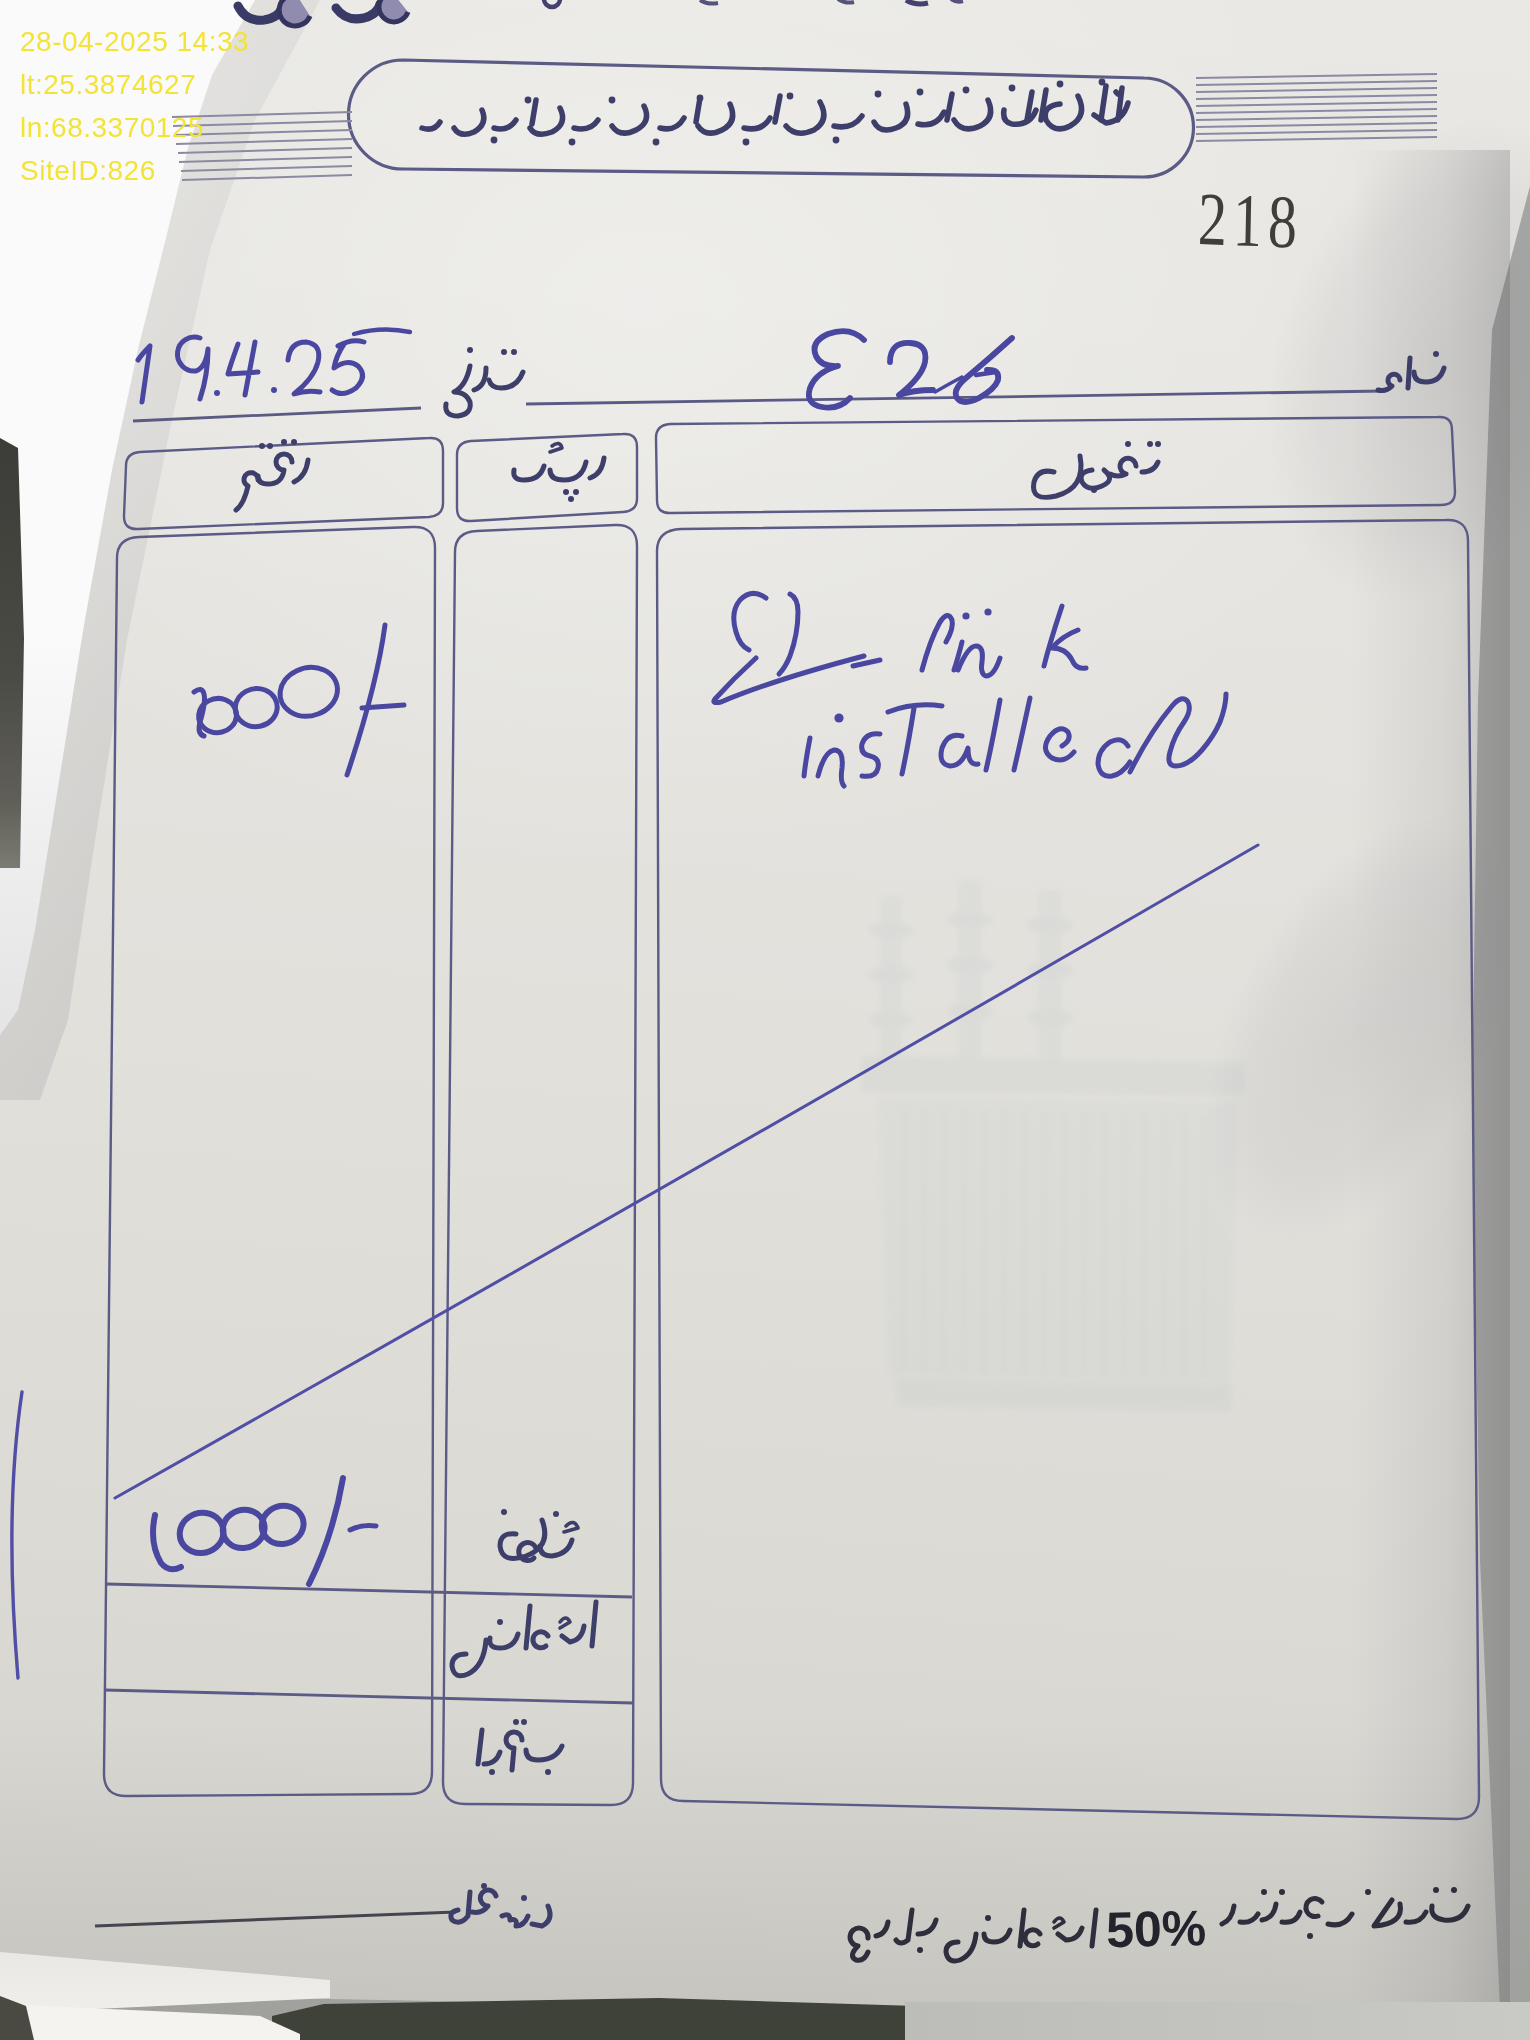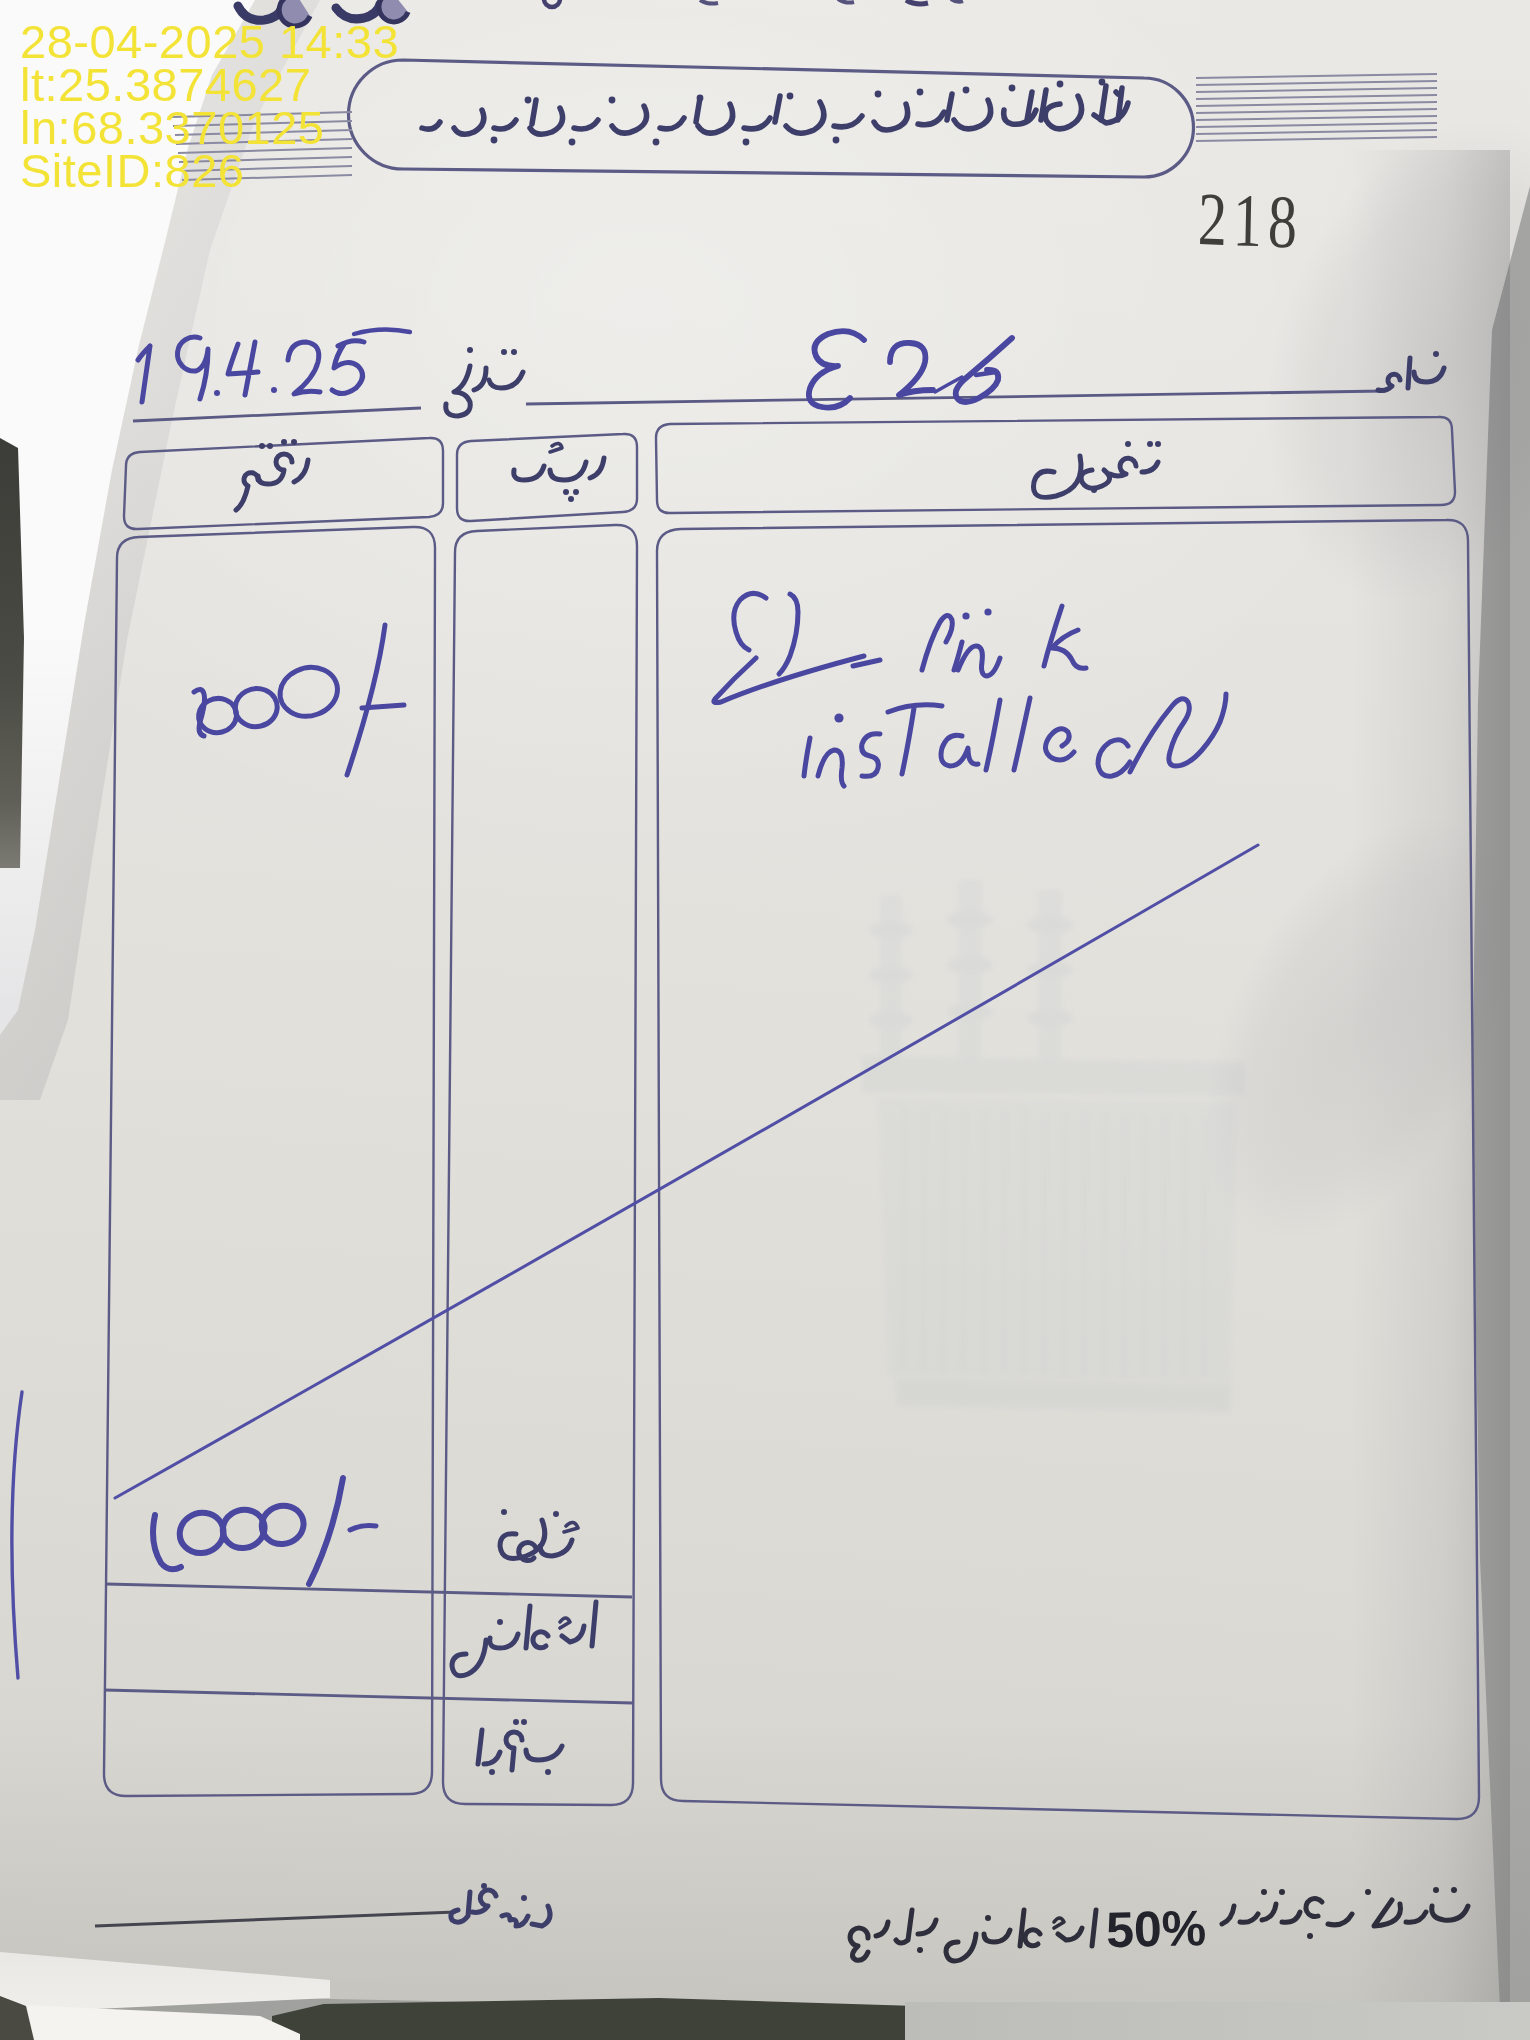--- a/index.html
+++ b/index.html
@@ -33,21 +33,21 @@
 .botdark{position:absolute;left:272px;top:1998px;width:645px;height:42px;background:#3e4239;
  clip-path:polygon(0 18px,8% 6px,60% 0,100% 8px,100% 42px,0 42px);}
 .botright{position:absolute;left:905px;top:2002px;width:625px;height:38px;background:linear-gradient(90deg,#bcbcb8,#c9c9c5);}
 .botleft{position:absolute;left:0;top:1952px;width:330px;height:88px;
  background:linear-gradient(180deg,#e9e8e4,#f2f1ed);
  clip-path:polygon(0 0,330px 28px,330px 46px,30px 60px,30px 88px,0 88px);}
 .botleft2{position:absolute;left:0;top:1994px;width:300px;height:46px;background:#f4f3ef;
  clip-path:polygon(0 10px,260px 22px,300px 40px,300px 46px,0 46px);}
 .botcornerdark{position:absolute;left:0;top:1990px;width:34px;height:50px;background:#4a4a42;
  clip-path:polygon(0 6px,26px 16px,34px 50px,0 50px);}
-.stamp{position:absolute;left:20px;top:20px;color:#f3e336;font-size:47px;line-height:43px;letter-spacing:.5px}
+.stamp{position:absolute;left:20px;top:20px;color:#f3e336;font-size:28px;line-height:43px;letter-spacing:.5px}
 </style>
 </head>
 <body>
 <div class="page">
   <div class="paper"></div>
   <div class="shadeTR"></div>
   <div class="shadeR"></div>
   <div class="shadeB"></div>
   <div class="crease"></div>
   <div class="botdark"></div>

